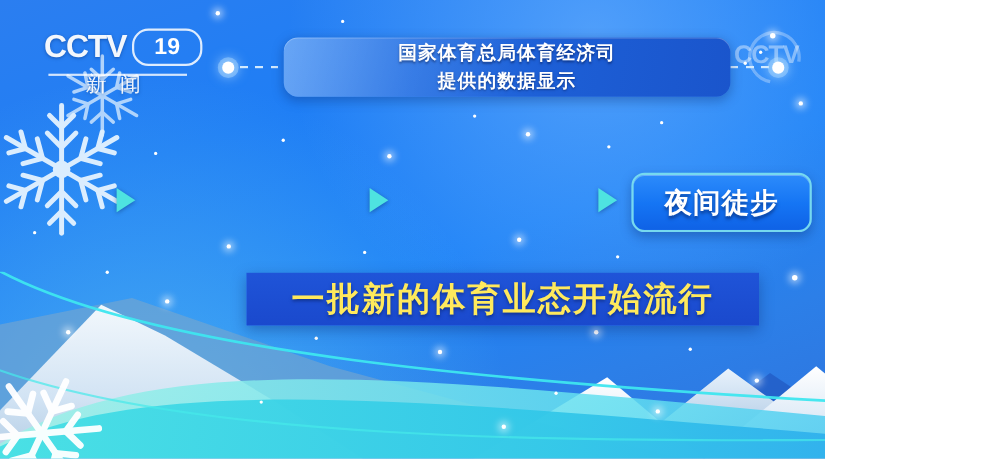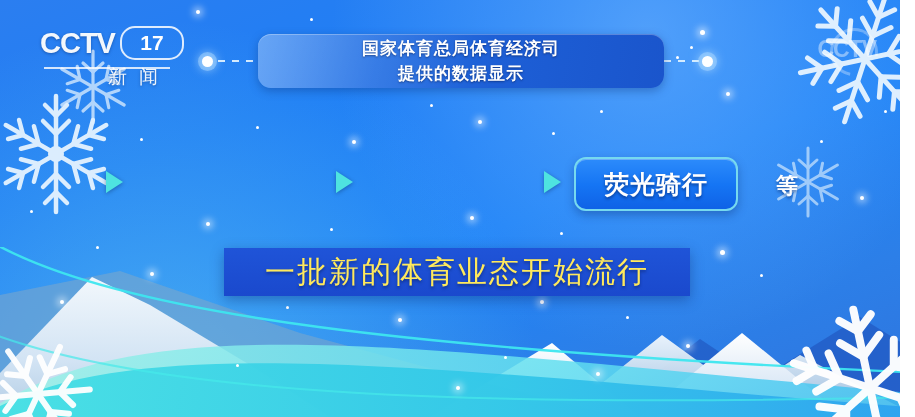--- a/index.html
+++ b/index.html
@@ -1,21 +1,21 @@
 <!DOCTYPE html>
 <html><head>
 <meta charset="utf-8">
 <style>
   html,body{margin:0;padding:0;}
   body{
     width:915px;height:417px;overflow:hidden;
     font-family:"Liberation Sans","DejaVu Sans",sans-serif;
   }
   .stage{
-    position:relative;width:900px;height:417px;overflow:hidden;
+    position:relative;width:750px;height:417px;overflow:hidden;
     background:
       radial-gradient(circle at 72% 8%, rgba(120,185,255,.55) 0%, rgba(120,185,255,0) 42%),
       radial-gradient(circle at 18% 95%, rgba(120,220,235,.45) 0%, rgba(120,220,235,0) 45%),
       linear-gradient(160deg,#2b7ef0 0%, #1f7ef5 28%, #1f83f7 55%, #2c7fe8 78%, #2f74dd 100%);
   }
 
   
   .snow{position:absolute;border-radius:50%;background:#ffffff;pointer-events:none;}
   .snow.glow{box-shadow:0 0 7px 3px rgba(255,255,255,.55);}
 
@@ -78,21 +78,21 @@
   }
 
   
   .headline{
     position:absolute;left:224px;top:248px;width:466px;height:48px;
     background:linear-gradient(180deg,#1f54d8 0%,#1a49cd 100%);
     box-shadow:0 4px 12px rgba(8,30,95,.35);
     display:flex;align-items:center;justify-content:center;
   }
   .headline span{
-    color:#ffe95c;font-size:30px;font-weight:normal;letter-spacing:2px;
+    color:#ffe95c;font-size:30px;font-weight:bold;letter-spacing:2px;
     white-space:nowrap;text-shadow:0 2px 3px rgba(10,30,90,.55);
   }
 
   
   .logo{position:absolute;left:40px;top:26px;width:160px;height:66px;}
   .logo-row{display:flex;align-items:center;gap:3px;}
   .cctv-txt{
     color:rgba(255,255,255,.95);font-size:29px;font-weight:bold;
     letter-spacing:-1px;font-family:"Liberation Sans",sans-serif;
     text-shadow:0 1px 3px rgba(10,50,120,.5);
@@ -100,21 +100,20 @@
   .ch13{
     display:inline-flex;align-items:center;justify-content:center;
     min-width:46px;height:30px;padding:0 7px;margin-left:2px;
     border:2px solid rgba(255,255,255,.85);border-radius:15px;
     color:#ffffff;font-size:21px;font-weight:bold;
   }
   .logo-sub{
     margin-top:4px;margin-left:38px;
     color:rgba(255,255,255,.92);font-size:19px;letter-spacing:12px;
     text-shadow:0 1px 3px rgba(10,50,120,.5);
-    text-align:center;
   }
   .logo-underline{
     position:absolute;left:4px;top:41px;width:126px;height:2px;
     background:rgba(255,255,255,.8);
   }
 
   
   .wm{
     position:absolute;right:24px;top:36px;
     color:rgba(255,255,255,.42);font-size:23px;font-weight:bold;letter-spacing:-1px;
@@ -452,21 +451,21 @@
   <div class="snow glow" style="left:860px;top:196px;width:4px;height:4px;"></div>
   <div class="snow" style="left:884px;top:110px;width:3px;height:3px;"></div>
   <div class="snow" style="left:30px;top:210px;width:3px;height:3px;"></div>
   <div class="snow glow" style="left:60px;top:300px;width:4px;height:4px;"></div>
   <div class="snow" style="left:236px;top:364px;width:3px;height:3px;"></div>
   <div class="snow glow" style="left:456px;top:386px;width:4px;height:4px;"></div>
 
   <div class="logo">
     <div class="logo-row">
       <div class="cctv-txt">CCTV</div>
-      <div class="ch13">17</div>
+      <div class="ch13">19</div>
     </div>
     <div class="logo-underline"></div>
     <div class="logo-sub">新闻</div>
   </div>
 
   <div class="wm-ring"></div>
   <div class="wm">CCTV</div>
 
   <div class="dot-node" style="left:202px;top:56px;"></div>
   <div class="dash" style="left:218px;top:60px;width:42px;"></div>
@@ -482,21 +481,21 @@
   <div class="pill-row">
     <div class="tri" style="left:2px;"></div>
 
 
     <div class="tri" style="left:232px;"></div>
 
 
     <div class="tri" style="left:440px;"></div>
 
     <div class="pill" style="left:470px;width:160px;">
-      <span>荧光骑行</span>
+      <span>夜间徒步</span>
     </div>
 
     <div class="deng" style="left:672px;">等</div>
   </div>
 
   <div class="headline">
     <span>一批新的体育业态开始流行</span>
   </div>
 
 </div>

